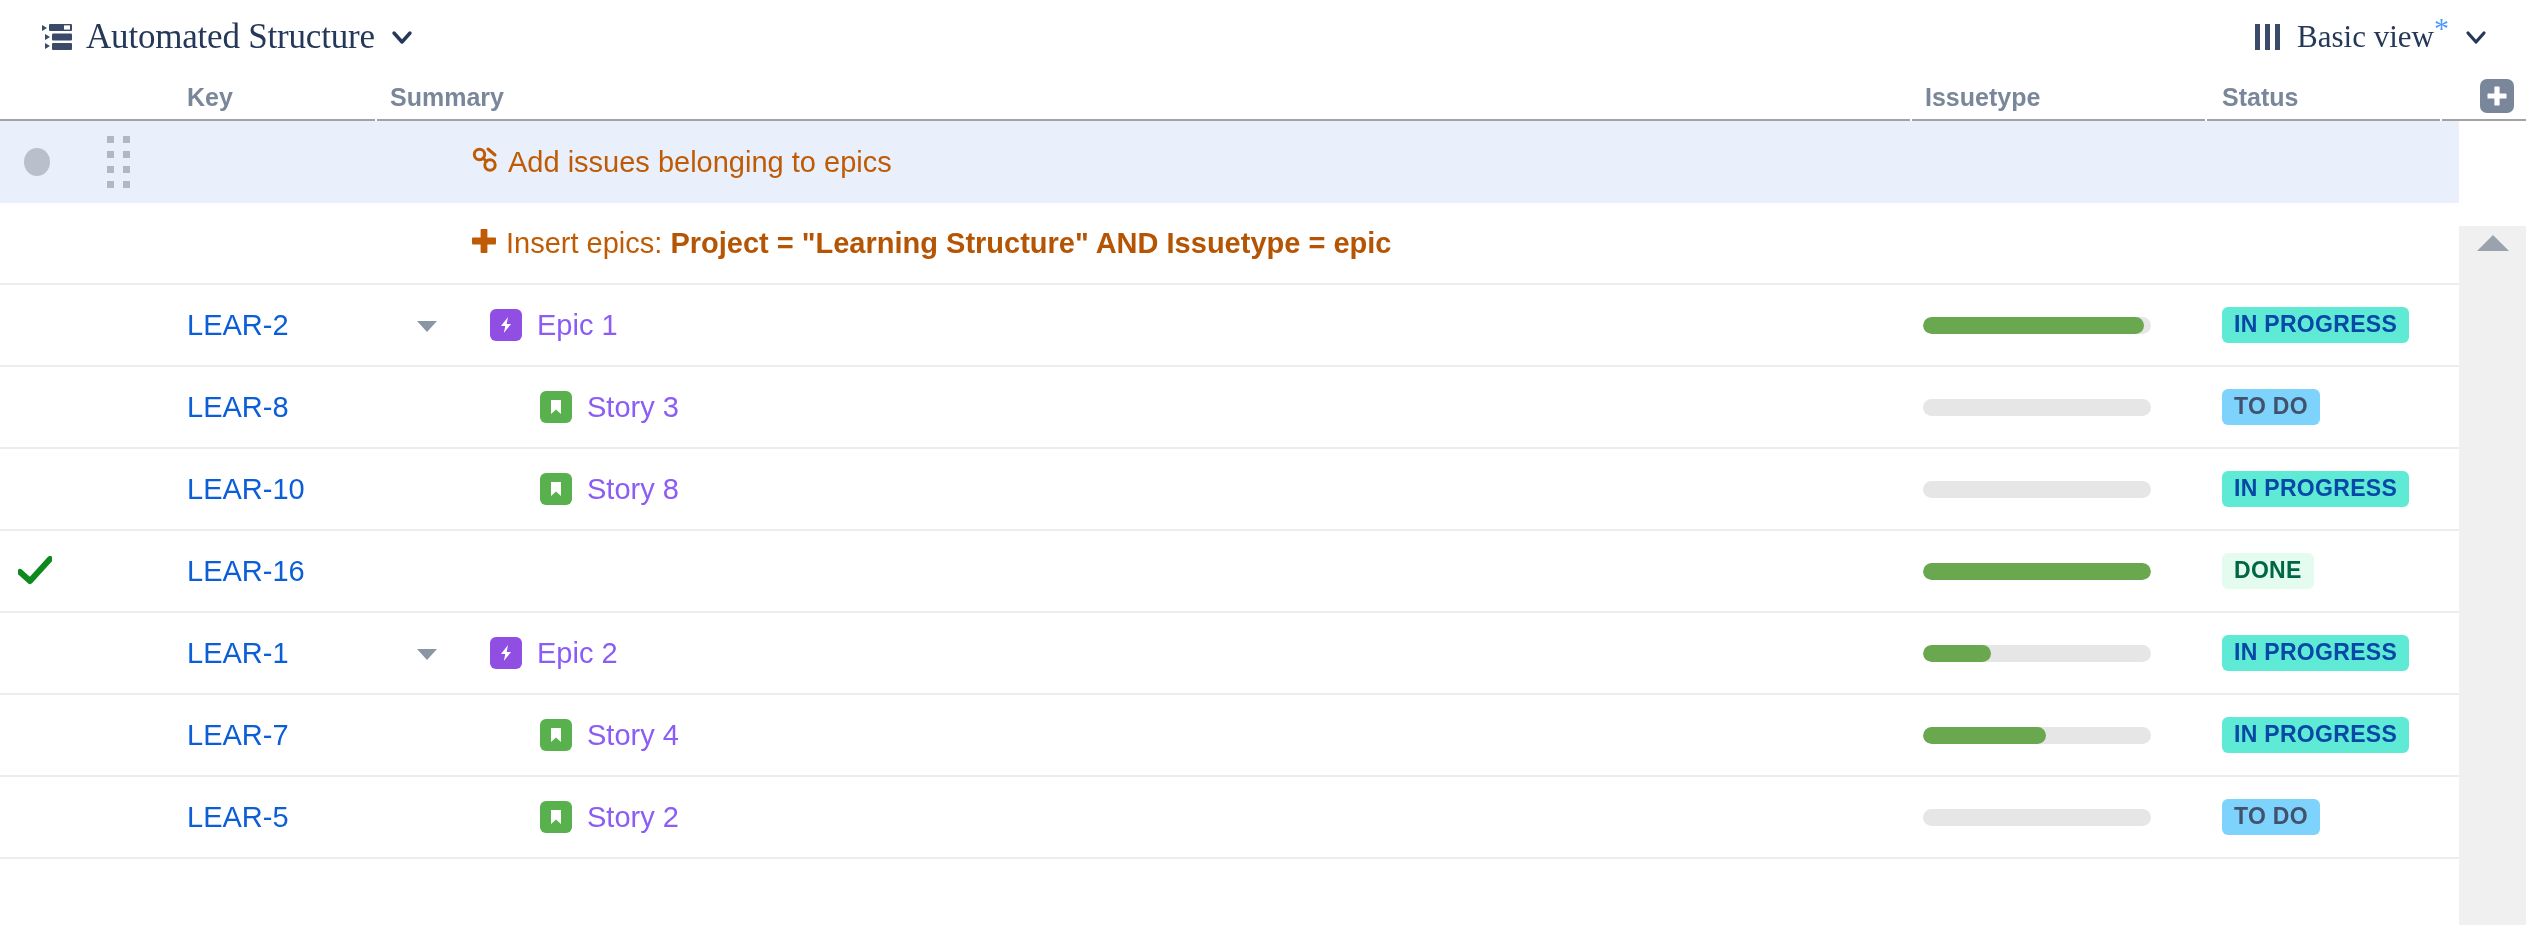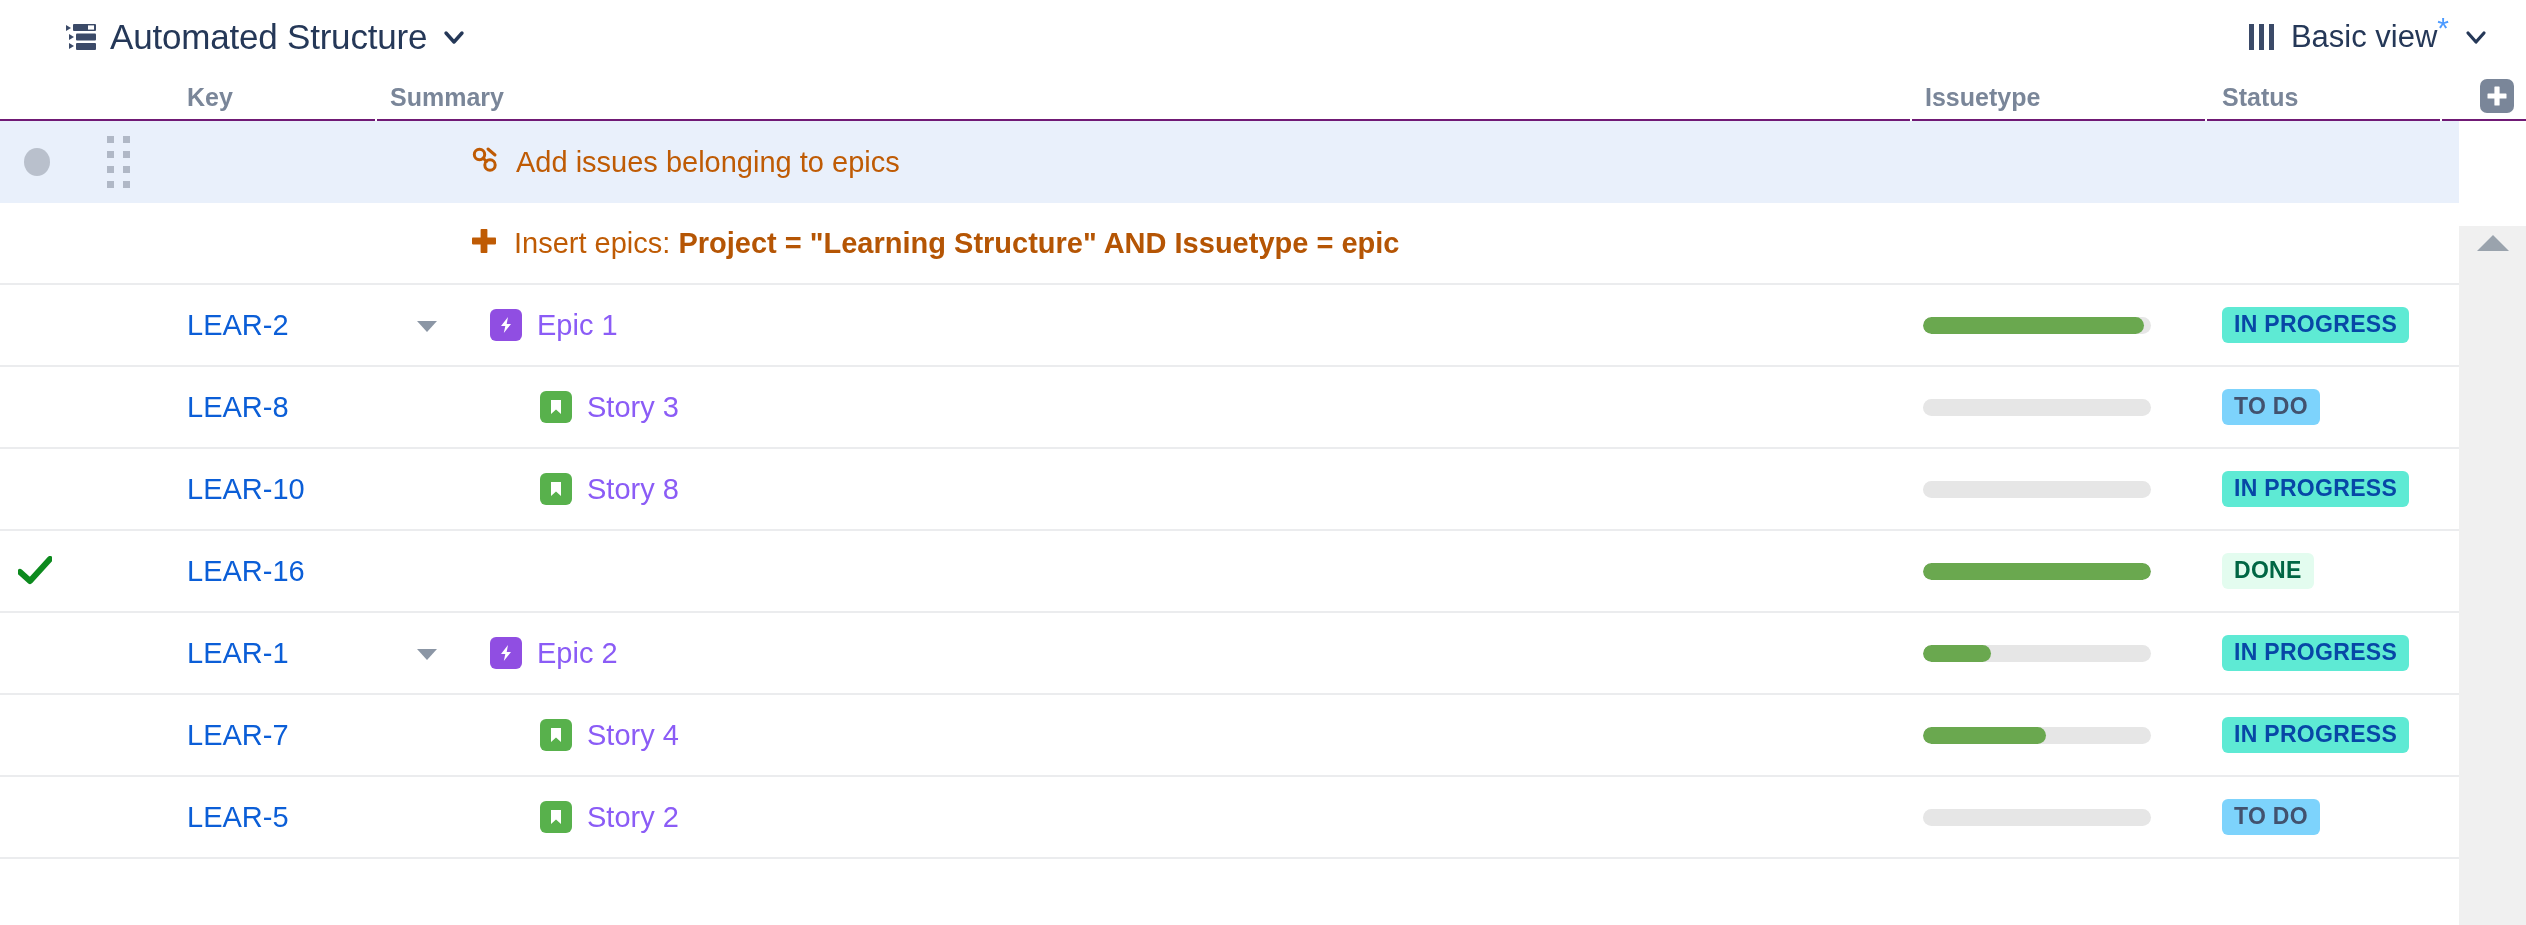--- a/index.html
+++ b/index.html
@@ -15,22 +15,23 @@
     -webkit-font-smoothing: antialiased;
   }
 
   
   .topbar {
     position: relative;
     height: 73px;
     display: flex;
     align-items: center;
     justify-content: space-between;
-    padding: 0 38px 0 66px;
+    padding: 0 38px 0 42px;
     box-sizing: border-box;
+    font-family: Liberation Serif, serif;
   }
   .title-group {
     display: flex;
     align-items: center;
     gap: 14px;
   }
   .structure-icon {
     width: 30px;
     height: 26px;
     display: block;
@@ -70,21 +71,21 @@
   .view-caret { width: 24px; height: 24px; display: block; }
 
   
   .grid {
     position: relative;
     width: 2526px;
   }
   .header-row {
     position: relative;
     height: 48px;
-    border-bottom: 2px solid #701a75;
+    border-bottom: 2px solid #a3a3a3;
     box-sizing: border-box;
   }
   .col-head {
     position: absolute;
     bottom: 7px;
     font-size: 25px;
     font-weight: bold;
     color: #7a8699;
     white-space: nowrap;
   }
@@ -185,21 +186,21 @@
   .summary-text {
     font-size: 29px;
     color: #8b5cf6;
     white-space: nowrap;
   }
 
   
   .gen-inner {
     display: flex;
     align-items: center;
-    gap: 16px;
+    gap: 8px;
     white-space: nowrap;
   }
   .gen-text {
     font-size: 29px;
     color: #bf5b04;
     white-space: nowrap;
   }
   .gen-text .jql { font-weight: bold; color: #b55504; }
   .gen-icon { display: block; flex: none; }
 

